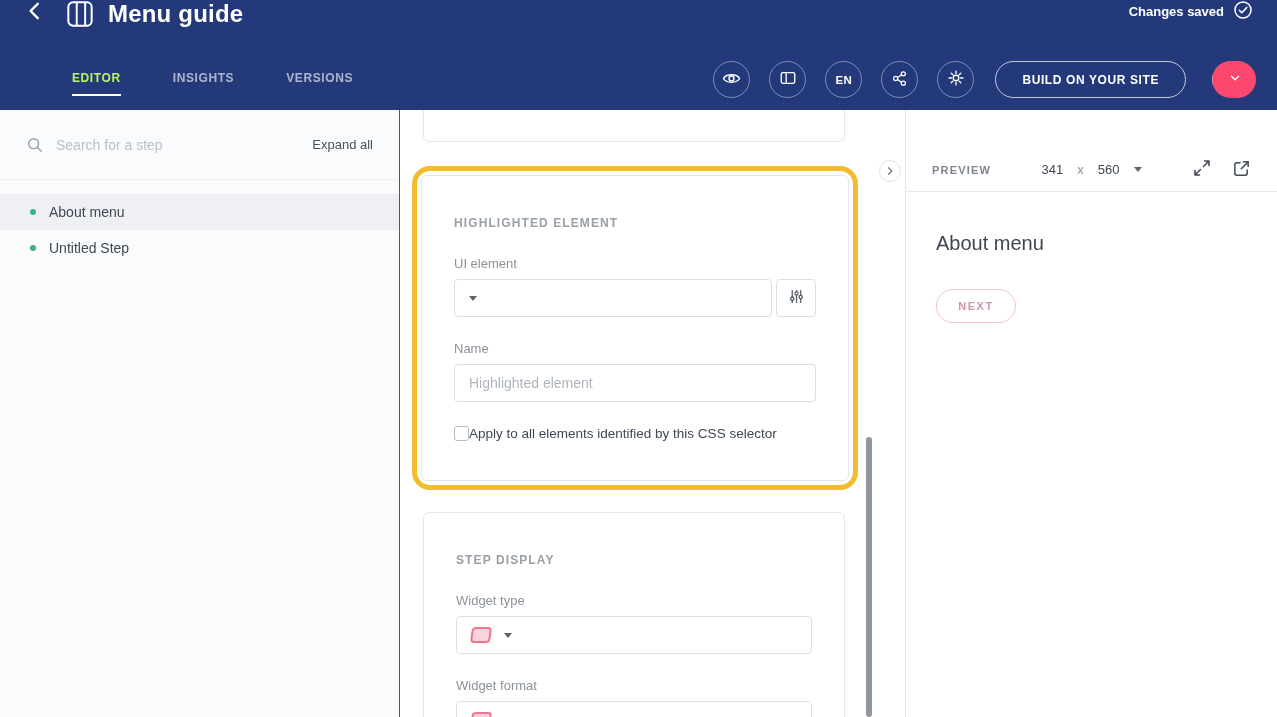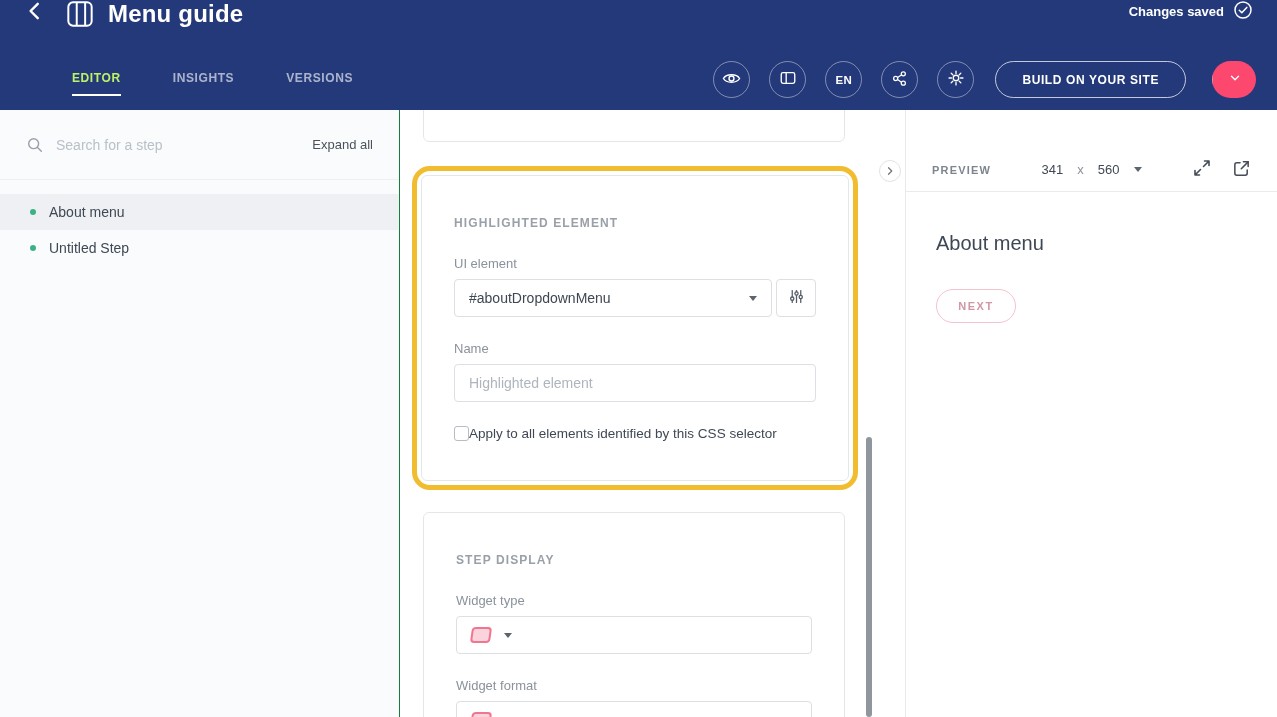--- a/index.html
+++ b/index.html
@@ -195,21 +195,20 @@
 
 <main class="content">
   <div class="card card-partial"></div>
 
   <div class="highlight-ring">
     <section class="card hl-card">
       <h2 class="card-title">HIGHLIGHTED ELEMENT</h2>
       <label class="field-label">UI element</label>
       <div class="field-row">
         <div class="select">
-          <span class="select-value">#aboutDropdownMenu</span>
           <span class="caret"></span>
         </div>
         <button class="adv-btn">
           <span>
             <svg width="17" height="17" viewBox="0 0 20 20" fill="none" stroke="currentColor" stroke-width="1.5" stroke-linecap="round">
                 <line x1="5" y1="3" x2="5" y2="17"></line>
                 <line x1="10" y1="3" x2="10" y2="17"></line>
                 <line x1="15" y1="3" x2="15" y2="17"></line>
                 <circle cx="5" cy="12.5" r="1.9" fill="#fff"></circle>
                 <circle cx="10" cy="6.5" r="1.9" fill="#fff"></circle>

